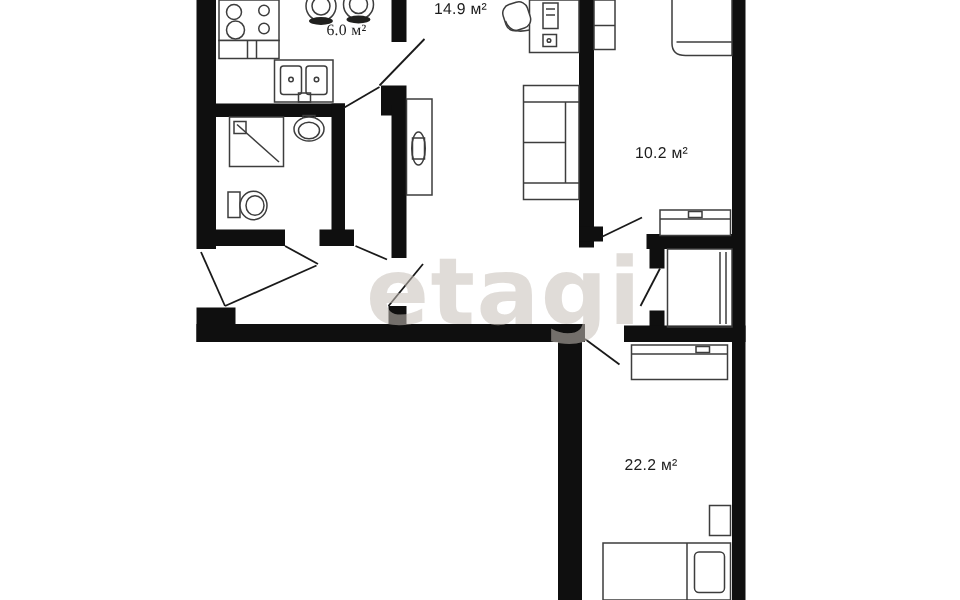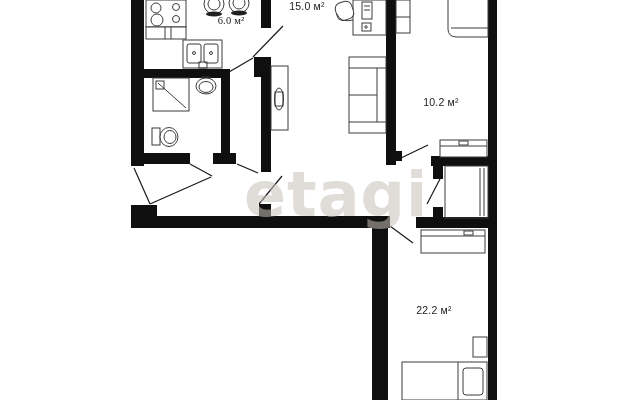--- a/index.html
+++ b/index.html
@@ -186,20 +186,20 @@
       <rect class="ffill" x="402" y="362" width="85" height="38"></rect>
       <line class="fline" x1="458" y1="362" x2="458" y2="400"></line>
       <rect class="fline" x="463" y="368" width="20" height="27" rx="3"></rect>
     </g>
   </svg>
 
   <div class="watermark">etagi</div>
 
   <div class="room-label" style="left:204px;top:15px;font-family:Liberation Serif, serif;">6.0 м²</div>
 
-  <div class="room-label" style="left:280px;top:0px;">15.0 м²</div>
+  <div class="room-label" style="left:280px;top:0px;">14.9 м²</div>
 
   <div class="room-label" style="left:414px;top:96px;">10.2 м²</div>
 
   <div class="room-label" style="left:407px;top:304px;">22.2 м²</div>
 
 
 </div>
 
 </body></html>

